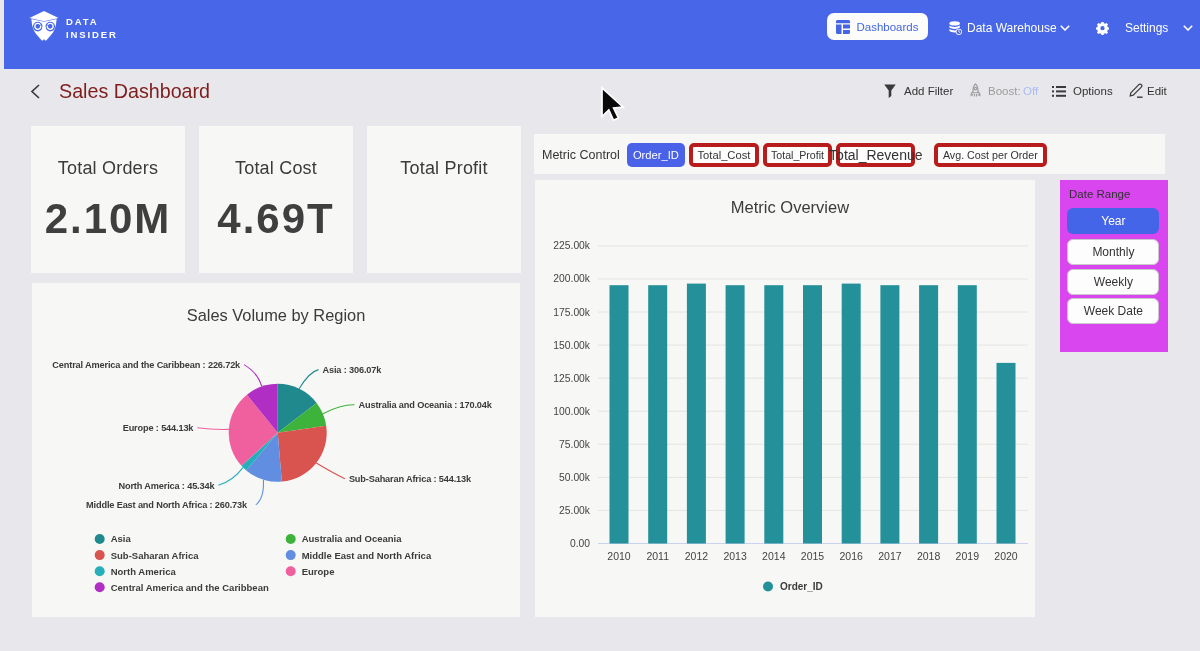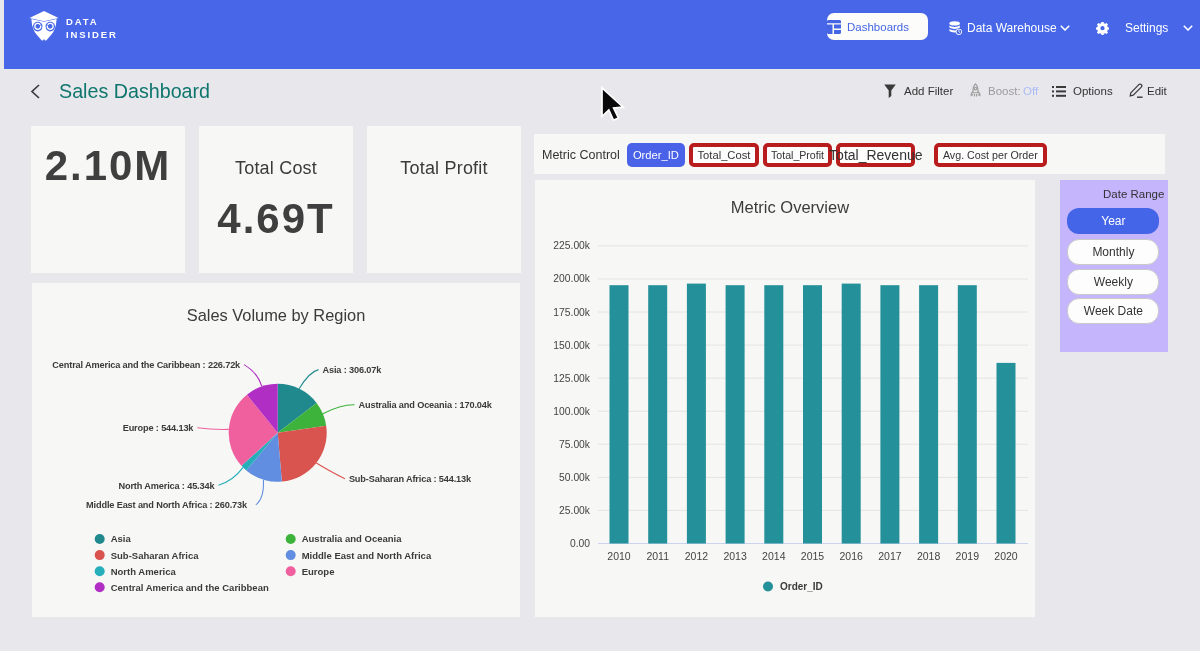--- a/index.html
+++ b/index.html
@@ -3,38 +3,38 @@
 <meta charset="utf-8">
 <style>
   * { margin:0; padding:0; box-sizing:border-box; }
   html,body { width:1200px; height:651px; overflow:hidden; }
   body { font-family:"Liberation Sans", sans-serif; background:#E8E8EC; position:relative; }
   .abs { position:absolute; }
   .card { position:absolute; background:#F7F7F5; }
   
   #hdr { position:absolute; left:4px; top:0; width:1200px; height:69px; background:#4767E8; }
   #logo-text { position:absolute; left:62px; top:15px; color:#fff; font-size:9.5px; font-weight:bold; letter-spacing:1.9px; line-height:13px; }
-  #btn-dash { position:absolute; left:823px; top:13px; width:101px; height:27px; background:#FCFCFA; border-radius:7px; display:flex; align-items:center; justify-content:flex-start; gap:6px; color:#4565E4; font-size:11.5px; }
+  #btn-dash { position:absolute; left:823px; top:13px; width:101px; height:27px; background:#FCFCFA; border-radius:7px; display:flex; align-items:center; justify-content:center; gap:6px; color:#4565E4; font-size:11.5px; }
   .hitem { position:absolute; top:0; height:56px; display:flex; align-items:center; gap:6px; color:#fff; font-size:12px; white-space:nowrap; }
   
-  #title { position:absolute; left:59px; top:80px; font-size:19.7px; color:#0f766e; line-height:23px; }
+  #title { position:absolute; left:59px; top:80px; font-size:19.7px; color:#7f1d1d; line-height:23px; }
   .tticon { position:absolute; } .ttxt { position:absolute; top:85px; font-size:11.5px; color:#333; white-space:nowrap; line-height:13px; }
   
   .stat { position:absolute; top:126px; width:154px; height:147px; background:#F7F7F5; text-align:center; }
   .stat .lbl { margin-top:32px; font-size:18px; color:#3B3B3B; letter-spacing:0.2px; }
   .stat .val { margin-top:16px; font-size:42px; font-weight:bold; color:#3F3F3F; letter-spacing:2px; }
   
   #mbar { position:absolute; left:534px; top:134px; width:631px; height:40px; background:#F7F7F5;text-decoration:underline; }
   #mbar .mlabel { position:absolute; left:8px; top:14px; font-size:12.5px; color:#333; white-space:nowrap; }
   .chip { position:absolute; top:8.8px; height:24.2px; border-radius:5px; display:flex; align-items:center; justify-content:center; font-size:11.2px; color:#333; background:#FDFDFD; border:4px solid #b91c1c; white-space:nowrap; }
   .chip.sel { background:#4A62E8; color:#fff; border:none; }
   
-  #dpanel { position:absolute; left:1060px; top:180px; width:108px; height:172px; background:#c4b5fd;padding-left:34px; }
+  #dpanel { position:absolute; left:1060px; top:180px; width:108px; height:172px; background:#d946ef; }
   #dpanel h3 { margin:8px 0 0 9px; font-size:11.5px; color:#333; font-weight:normal; }
-  .dbtn { position:absolute; left:7.4px; width:92px; height:26px; border-radius:12px; background:#FDFDFD; border:1px solid #C9C9C9; display:flex; align-items:center; justify-content:center; font-size:12px; color:#333; }
+  .dbtn { position:absolute; left:7.4px; width:92px; height:26px; border-radius:6px; background:#FDFDFD; border:1px solid #C9C9C9; display:flex; align-items:center; justify-content:center; font-size:12px; color:#333; }
   .dbtn.sel { background:#4565E8; color:#fff; border:none; }
 </style>
 </head>
 <body>
 
   <div id="hdr">
     <svg class="abs" style="left:25px;top:10px" width="30" height="33" viewBox="0 0 30.4 33">
       <path d="M15.2 0.8 L30 8 L15.2 11.2 L0.4 8 Z" fill="#fff"></path>
       <path d="M2.4 8.8 Q3.0 20.8 9.4 26.6 L12.5 30.2 Q14.2 31.8 15.2 28.9 Q16.2 31.8 17.9 30.2 L21.0 26.6 Q27.4 20.8 28.0 8.8 L15.2 11.8 Z" fill="#fff"></path>
       <circle cx="8.9" cy="16.6" r="4.9" fill="#4767E8"></circle>
@@ -114,20 +114,21 @@
       <path d="M8 14.2 L13.6 14.2" stroke-width="1.4"></path>
     </g>
   </svg>
   <span class="ttxt" style="left:1147px">Edit</span>
 
   <svg class="abs" style="left:599.5px;top:85.5px" width="26" height="38" viewBox="0 0 26 38">
     <path d="M2 1.8 L2 30.5 L8.8 24 L13.4 34.2 L18.4 31.9 L13.6 21.9 L23.2 21.2 Z" fill="#0A0A0A" stroke="#fff" stroke-width="1.7"></path>
   </svg>
 
   <div class="stat" style="left:31px">
+    <div class="lbl">Total Orders</div>
     <div class="val">2.10M</div>
   </div>
   <div class="stat" style="left:199px">
     <div class="lbl">Total Cost</div>
     <div class="val">4.69T</div>
   </div>
   <div class="stat" style="left:367px">
     <div class="lbl">Total Profit</div>
   </div>
 

